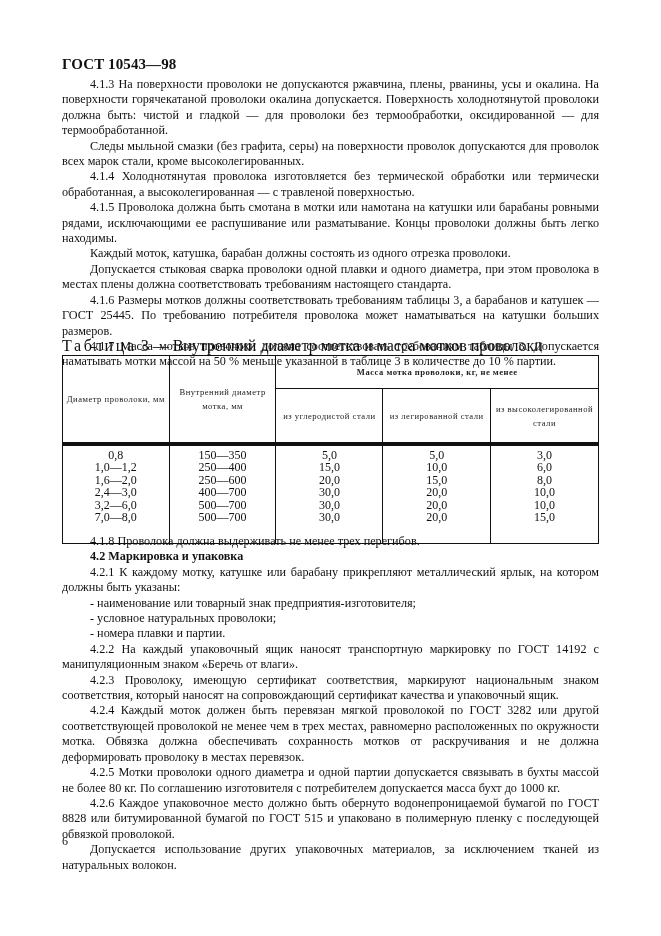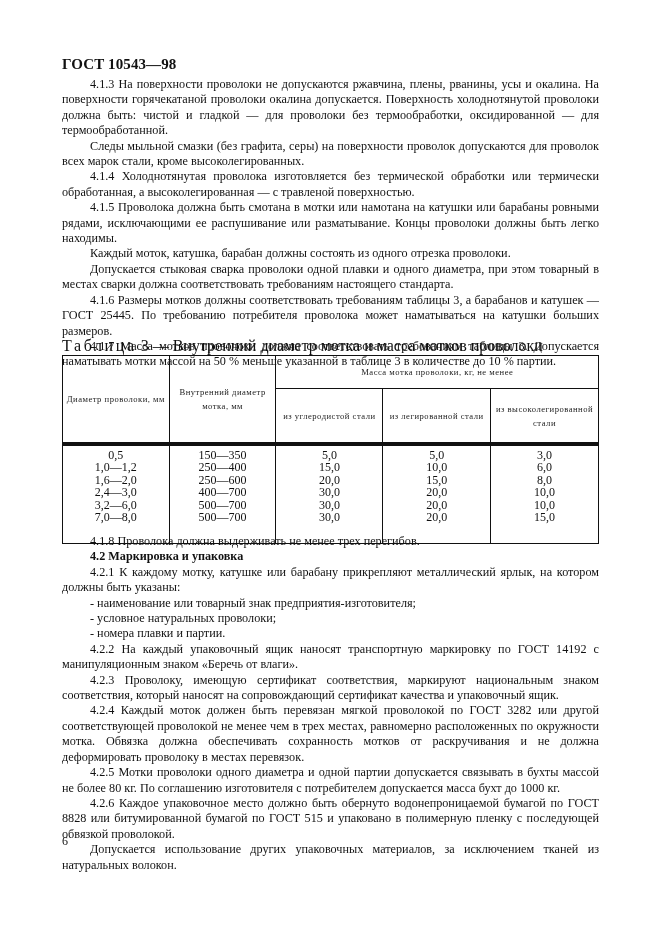--- a/index.html
+++ b/index.html
@@ -7,21 +7,21 @@
          font-family: "Liberation Serif", "DejaVu Serif", serif; color: #111; }
   .doc-header { position: absolute; left: 62px; top: 56px; font-weight: bold; font-size: 15px; letter-spacing: 0.1px; }
   .body-text { position: absolute; left: 62px; top: 77px; width: 537px; font-size: 12.2px; line-height: 15.4px; text-align: justify; }
   .body-text p { margin: 0; text-indent: 28px; }
   .caption { position: absolute; left: 62px; top: 337px; font-size: 16px; text-align: center; }
   .caption .spaced { letter-spacing: 2.6px; }
   table.t3 { position: absolute; left: 62px; top: 355px; width: 537px; border-collapse: collapse;
              font-family: "Liberation Serif", "DejaVu Serif", serif; }
   table.t3 th { font-weight: normal; font-size: 8.6px; letter-spacing: 0.5px; color: #222;
                 border: 1px solid #111; padding: 2px 2px; text-align: center; vertical-align: middle; line-height: 14px; }
-  table.t3 thead tr.r1 th.group { height: 28px; }
+  table.t3 thead tr.r1 th.group { height: 28px; font-weight: bold; }
   table.t3 thead tr.r2 th { height: 49px; }
   table.t3 thead { border-bottom: 4px solid #111; }
   table.t3 tbody td { font-size: 12px; text-align: center; border-left: 1px solid #111; border-right: 1px solid #111;
                       padding: 0; line-height: 12.4px; vertical-align: top; }
   table.t3 tbody tr:first-child td { padding-top: 3px; }
   table.t3 tbody tr:last-child td { border-bottom: 1px solid #111; padding-bottom: 20px; }
   .body-text2 { position: absolute; left: 62px; top: 534px; width: 537px; font-size: 12.2px; line-height: 15.4px; text-align: justify; }
   .body-text2 p { margin: 0; text-indent: 28px; }
   .body-text2 p.bold { font-weight: bold; }
   .body-text2 p.dash { text-align: left; }
@@ -33,21 +33,21 @@
 <div>
 
   <div class="doc-header">ГОСТ 10543—98</div>
 
   <div class="body-text">
     <p>4.1.3 На поверхности проволоки не допускаются ржавчина, плены, рванины, усы и окалина. На поверхности горячекатаной проволоки окалина допускается. Поверхность холоднотянутой проволоки должна быть: чистой и гладкой — для проволоки без термообработки, оксидированной — для термообработанной.</p>
     <p>Следы мыльной смазки (без графита, серы) на поверхности проволок допускаются для проволок всех марок стали, кроме высоколегированных.</p>
     <p>4.1.4 Холоднотянутая проволока изготовляется без термической обработки или термически обработанная, а высоколегированная — с травленой поверхностью.</p>
     <p>4.1.5 Проволока должна быть смотана в мотки или намотана на катушки или барабаны ровными рядами, исключающими ее распушивание или разматывание. Концы проволоки должны быть легко находимы.</p>
     <p>Каждый моток, катушка, барабан должны состоять из одного отрезка проволоки.</p>
-    <p>Допускается стыковая сварка проволоки одной плавки и одного диаметра, при этом товарный в местах сварки должна соответствовать требованиям настоящего стандарта.</p>
+    <p>Допускается стыковая сварка проволоки одной плавки и одного диаметра, при этом проволока в местах плены должна соответствовать требованиям настоящего стандарта.</p>
     <p>4.1.6 Размеры мотков должны соответствовать требованиям таблицы 3, а барабанов и катушек — ГОСТ 25445. По требованию потребителя проволока может наматываться на катушки больших размеров.</p>
     <p>4.1.7 Масса мотков проволоки должна соответствовать требованиям таблицы 3. Допускается наматывать мотки массой на 50 % меньше указанной в таблице 3 в количестве до 10 % партии.</p>
   </div>
 
   <div class="caption">
     <span class="spaced">Таблица</span><span> 3 — Внутренний диаметр мотка и масса мотков проволоки</span>
   </div>
 
   <table class="t3">
     <colgroup>
@@ -64,21 +64,21 @@
         <th colspan="3" class="group">Масса мотка проволоки, кг, не менее</th>
       </tr>
       <tr class="r2">
         <th>из углеродистой стали</th>
         <th>из легированной стали</th>
         <th>из высоколегированной стали</th>
       </tr>
     </thead>
     <tbody>
       <tr>
-        <td>0,5</td>
+        <td>0,8</td>
         <td>150—350</td>
         <td>5,0</td>
         <td>5,0</td>
         <td>3,0</td>
       </tr>
       <tr>
         <td>1,0—1,2</td>
         <td>250—400</td>
         <td>15,0</td>
         <td>10,0</td>

